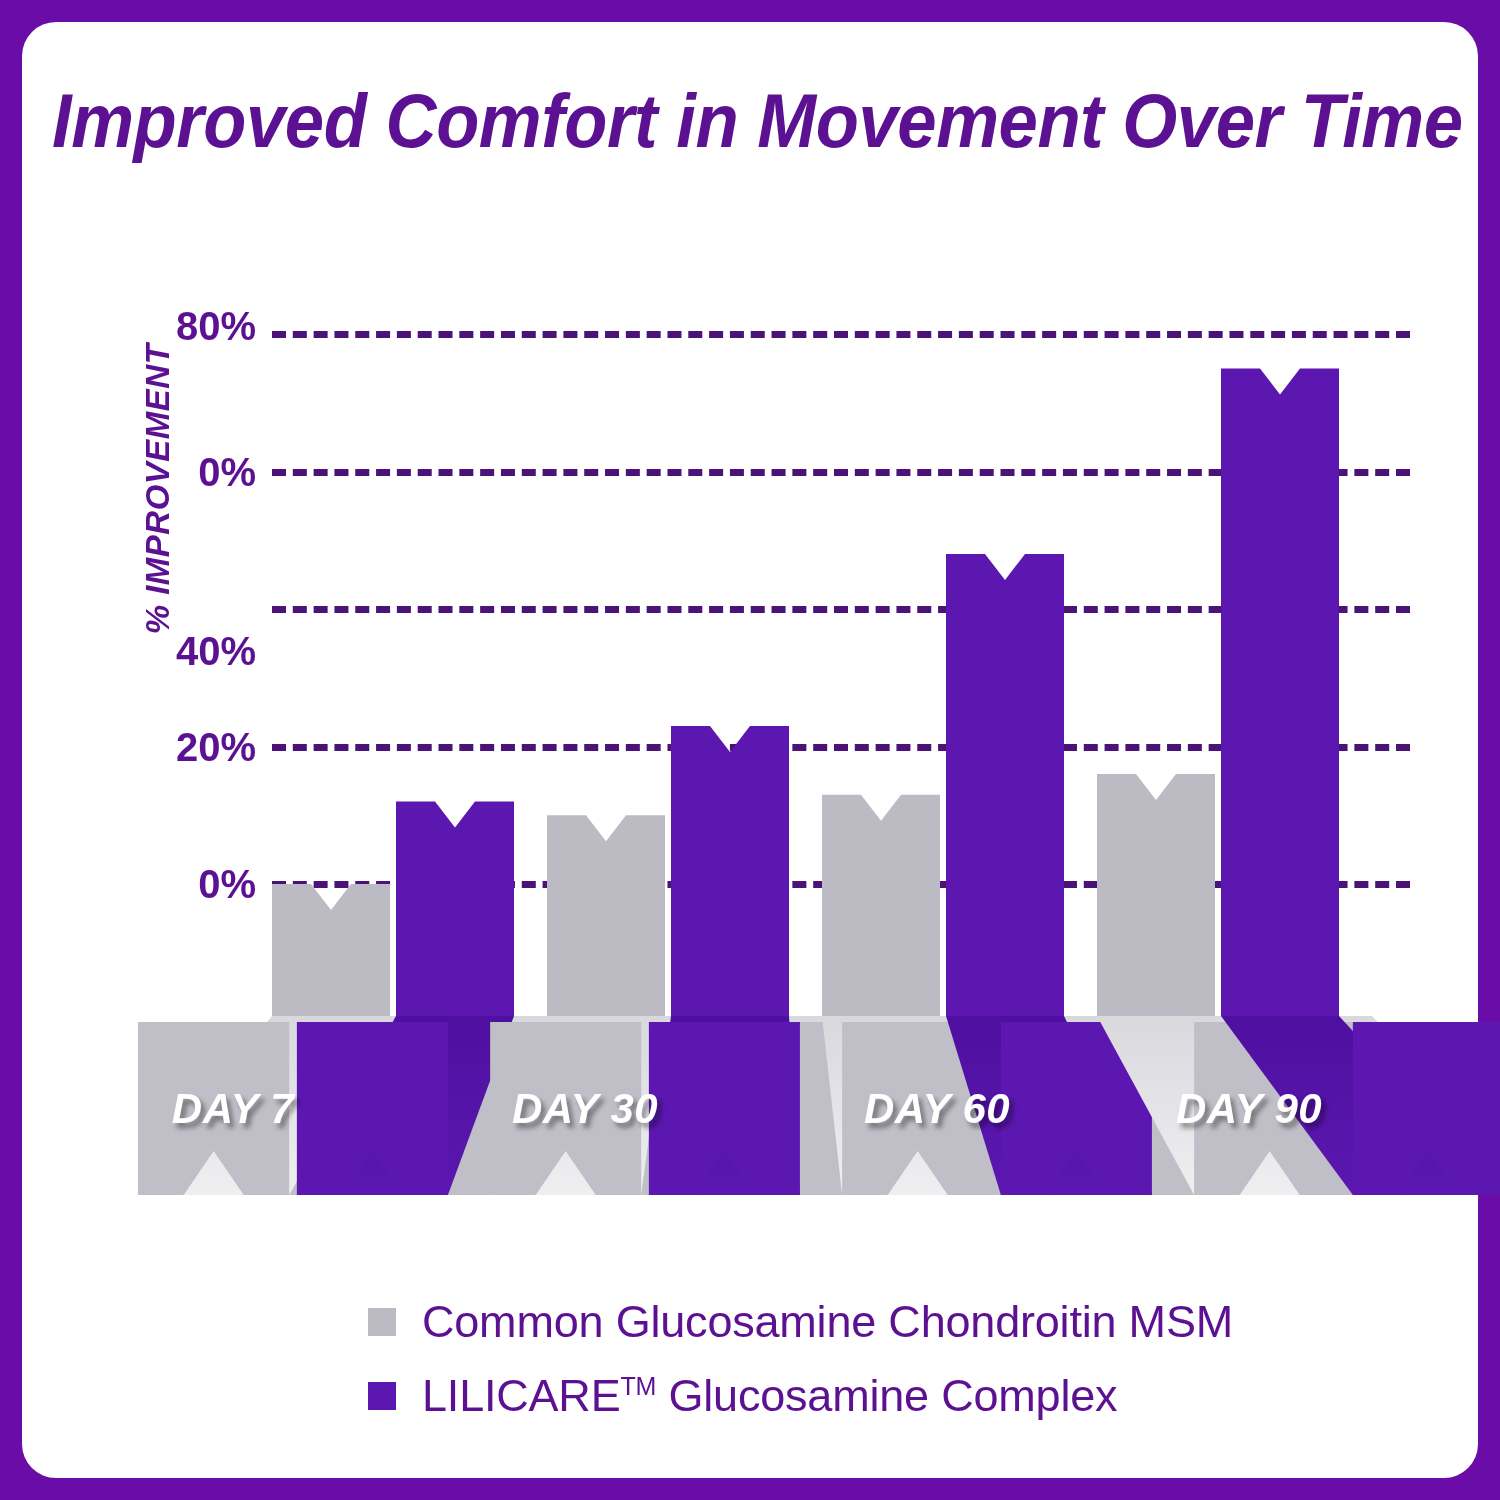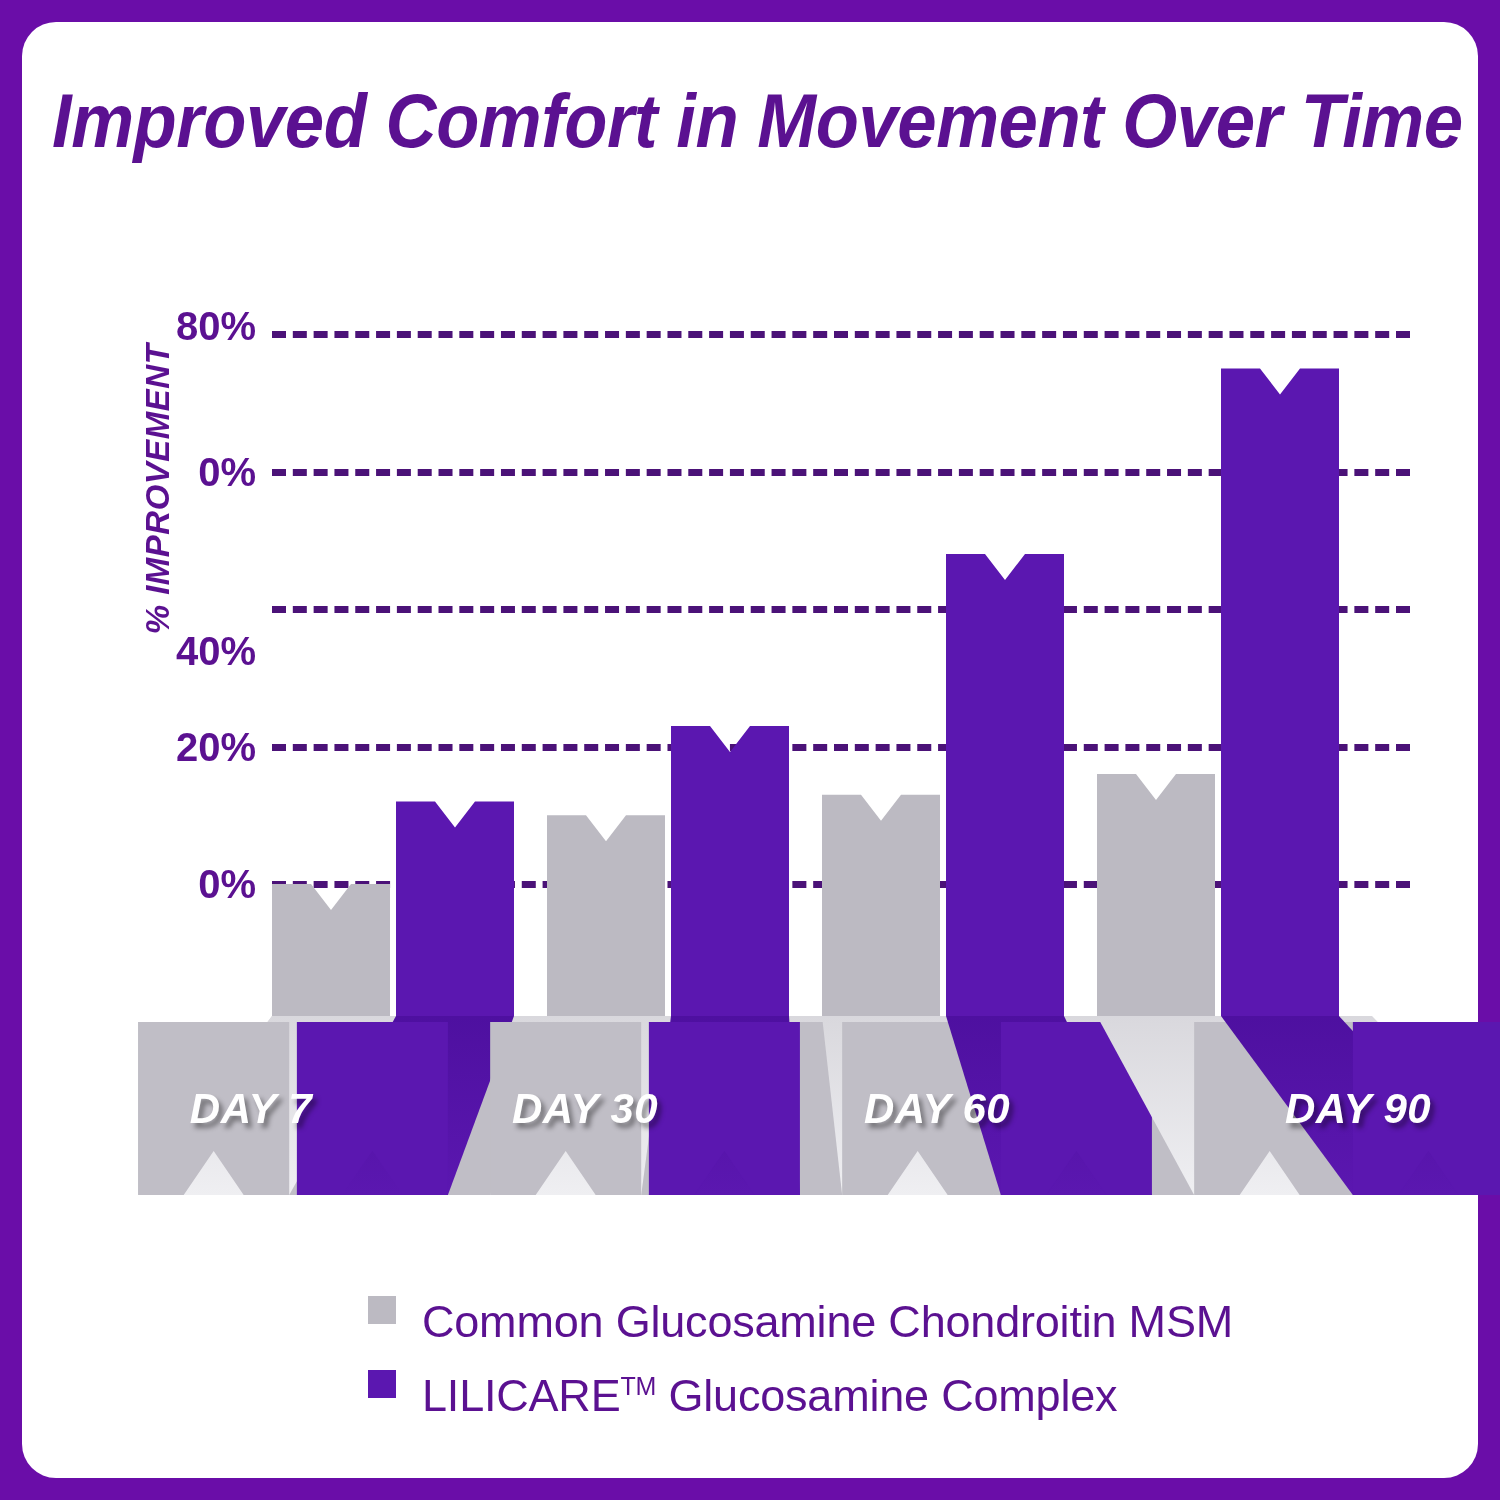--- a/index.html
+++ b/index.html
@@ -100,20 +100,21 @@
     height: 1500px;
   }
   .legend {
     position: absolute;
     left: 368px;
     top: 1296px;
     width: 1000px;
   }
   .legend-row {
     display: flex;
+    align-items: center;
     margin-bottom: 22px;
   }
   .swatch {
     width: 28px;
     height: 28px;
     margin-right: 26px;
     flex: 0 0 auto;
   }
   .legend-text {
     font-size: 45px;
@@ -198,24 +199,24 @@
       <path d="M1000.88,1022 L1151.92,1022 L1151.92,1195 L1106.4,1195 L1076.4,1151 L1046.4,1195 L1000.88,1195 Z" fill="#5B17B0"></path>
       <path d="M1097,774 L1136,774 L1156,800 L1176,774 L1215,774 L1215,1016 L1097,1016 Z" fill="#BCBAC2"></path>
       <path d="M1097,1016 L1215,1016 L1345.2,1195 L1194.16,1195 Z" fill="url(#grayFold)"></path>
       <path d="M1194.16,1022 L1345.2,1022 L1345.2,1195 L1299.68,1195 L1269.68,1151 L1239.68,1195 L1194.16,1195 Z" fill="#C0BEC6"></path>
       <path d="M1221,368.375 L1260,368.375 L1280,394.375 L1300,368.375 L1339,368.375 L1339,1016 L1221,1016 Z" fill="#5B17B0"></path>
       <path d="M1221,1016 L1339,1016 L1503.92,1195 L1352.88,1195 Z" fill="url(#purpleFold)"></path>
       <path d="M1352.88,1022 L1503.92,1022 L1503.92,1195 L1458.4,1195 L1428.4,1151 L1398.4,1195 L1352.88,1195 Z" fill="#5B17B0"></path>
     </svg>
 
   <div id="xlabels">
-      <div class="xlabel" style="left: 233.04px; top: 1085px; margin-left: 18px;">DAY 7</div>
+      <div class="xlabel" style="left: 233.04px; top: 1085px;">DAY 7</div>
       <div class="xlabel" style="left: 585.04px; top: 1085px;">DAY 30</div>
       <div class="xlabel" style="left: 937px; top: 1085px;">DAY 60</div>
-      <div class="xlabel" style="left: 1358px; top: 1085px;">DAY 90</div>
+      <div class="xlabel" style="left: 1249px; top: 1085px;">DAY 90</div>
     </div>
 
   <div class="legend">
     <div class="legend-row">
       <span class="swatch" id="sw0" style="background: rgb(188, 186, 194);"></span>
       <span class="legend-text">Common Glucosamine Chondroitin MSM</span>
     </div>
     <div class="legend-row">
       <span class="swatch" id="sw1" style="background: rgb(91, 23, 176);"></span>
       <span class="legend-text"><span>LILICARE</span><sup>TM</sup><span> Glucosamine Complex</span></span>

